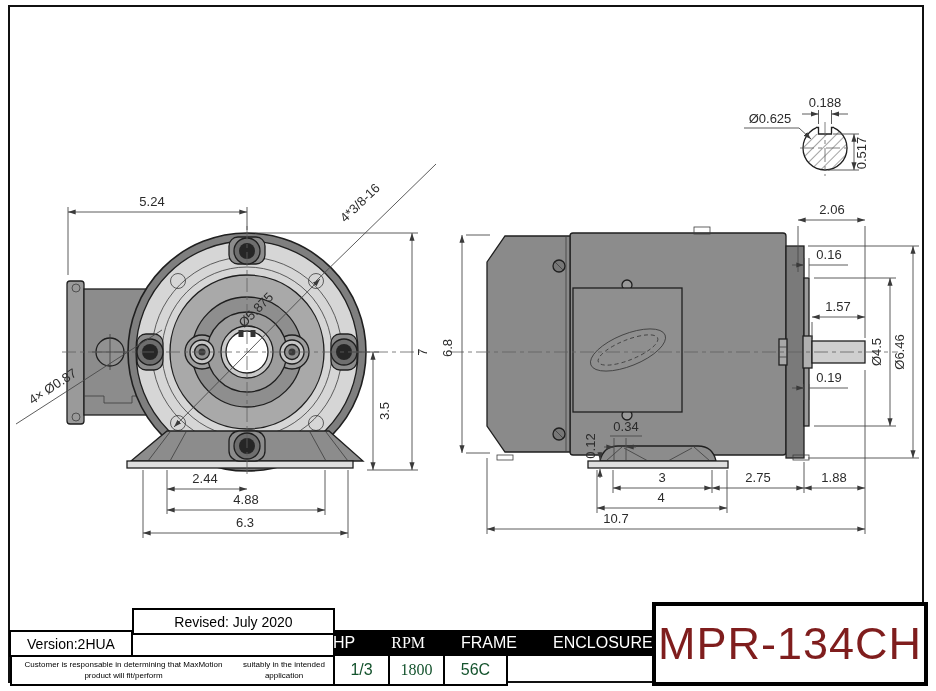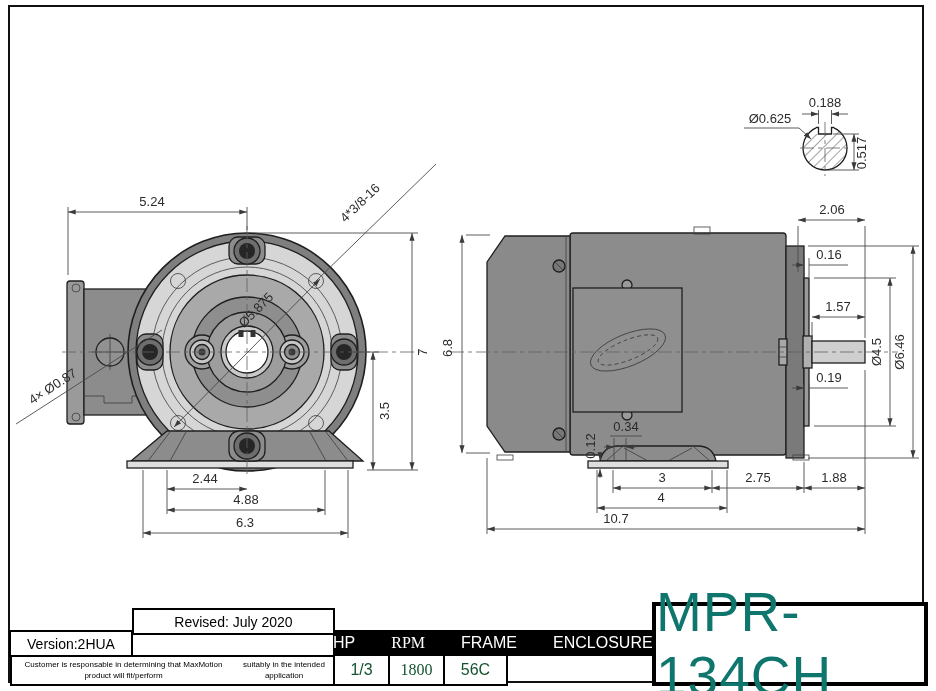--- a/index.html
+++ b/index.html
@@ -24,21 +24,21 @@
   .tb-headers{position:absolute;left:333px;top:630px;width:319px;height:26px;background:#000;
       display:flex;align-items:center;color:#fff;font-size:16px;gap:36px;}
   .tb-values{position:absolute;left:333px;top:654px;width:319px;height:32px;display:flex;}
   .hcell{display:flex;align-items:center;justify-content:center;}
   .vcell{box-sizing:border-box;border:2px solid #000;background:#fff;margin-left:-2px;
       display:flex;align-items:center;justify-content:center;font-size:16px;color:#14532d;}
   .vcell:first-child{margin-left:0;}
   .w1{width:57px;} .w2{width:57px;font-family:Liberation Serif, serif;} .w3{width:65px;} .w4{width:142px;}
   .model-box{position:absolute;left:652px;top:602px;width:276px;height:84px;background:#fff;
       box-sizing:border-box;border:4px solid #000;display:flex;align-items:center;justify-content:center;
-      font-size:55px;color:#0f766e;letter-spacing:1px;}
+      font-size:45px;color:#7f1d1d;letter-spacing:1px;}
 </style>
 </head>
 <body>
 
 <div class="page">
   <div class="border-frame"></div>
 
   <svg class="drawing" width="936" height="691" viewBox="0 0 936 691">
     <defs>
       <marker id="arr" viewBox="0 0 10 10" refX="9.5" refY="5" markerWidth="9" markerHeight="9" orient="auto-start-reverse">

